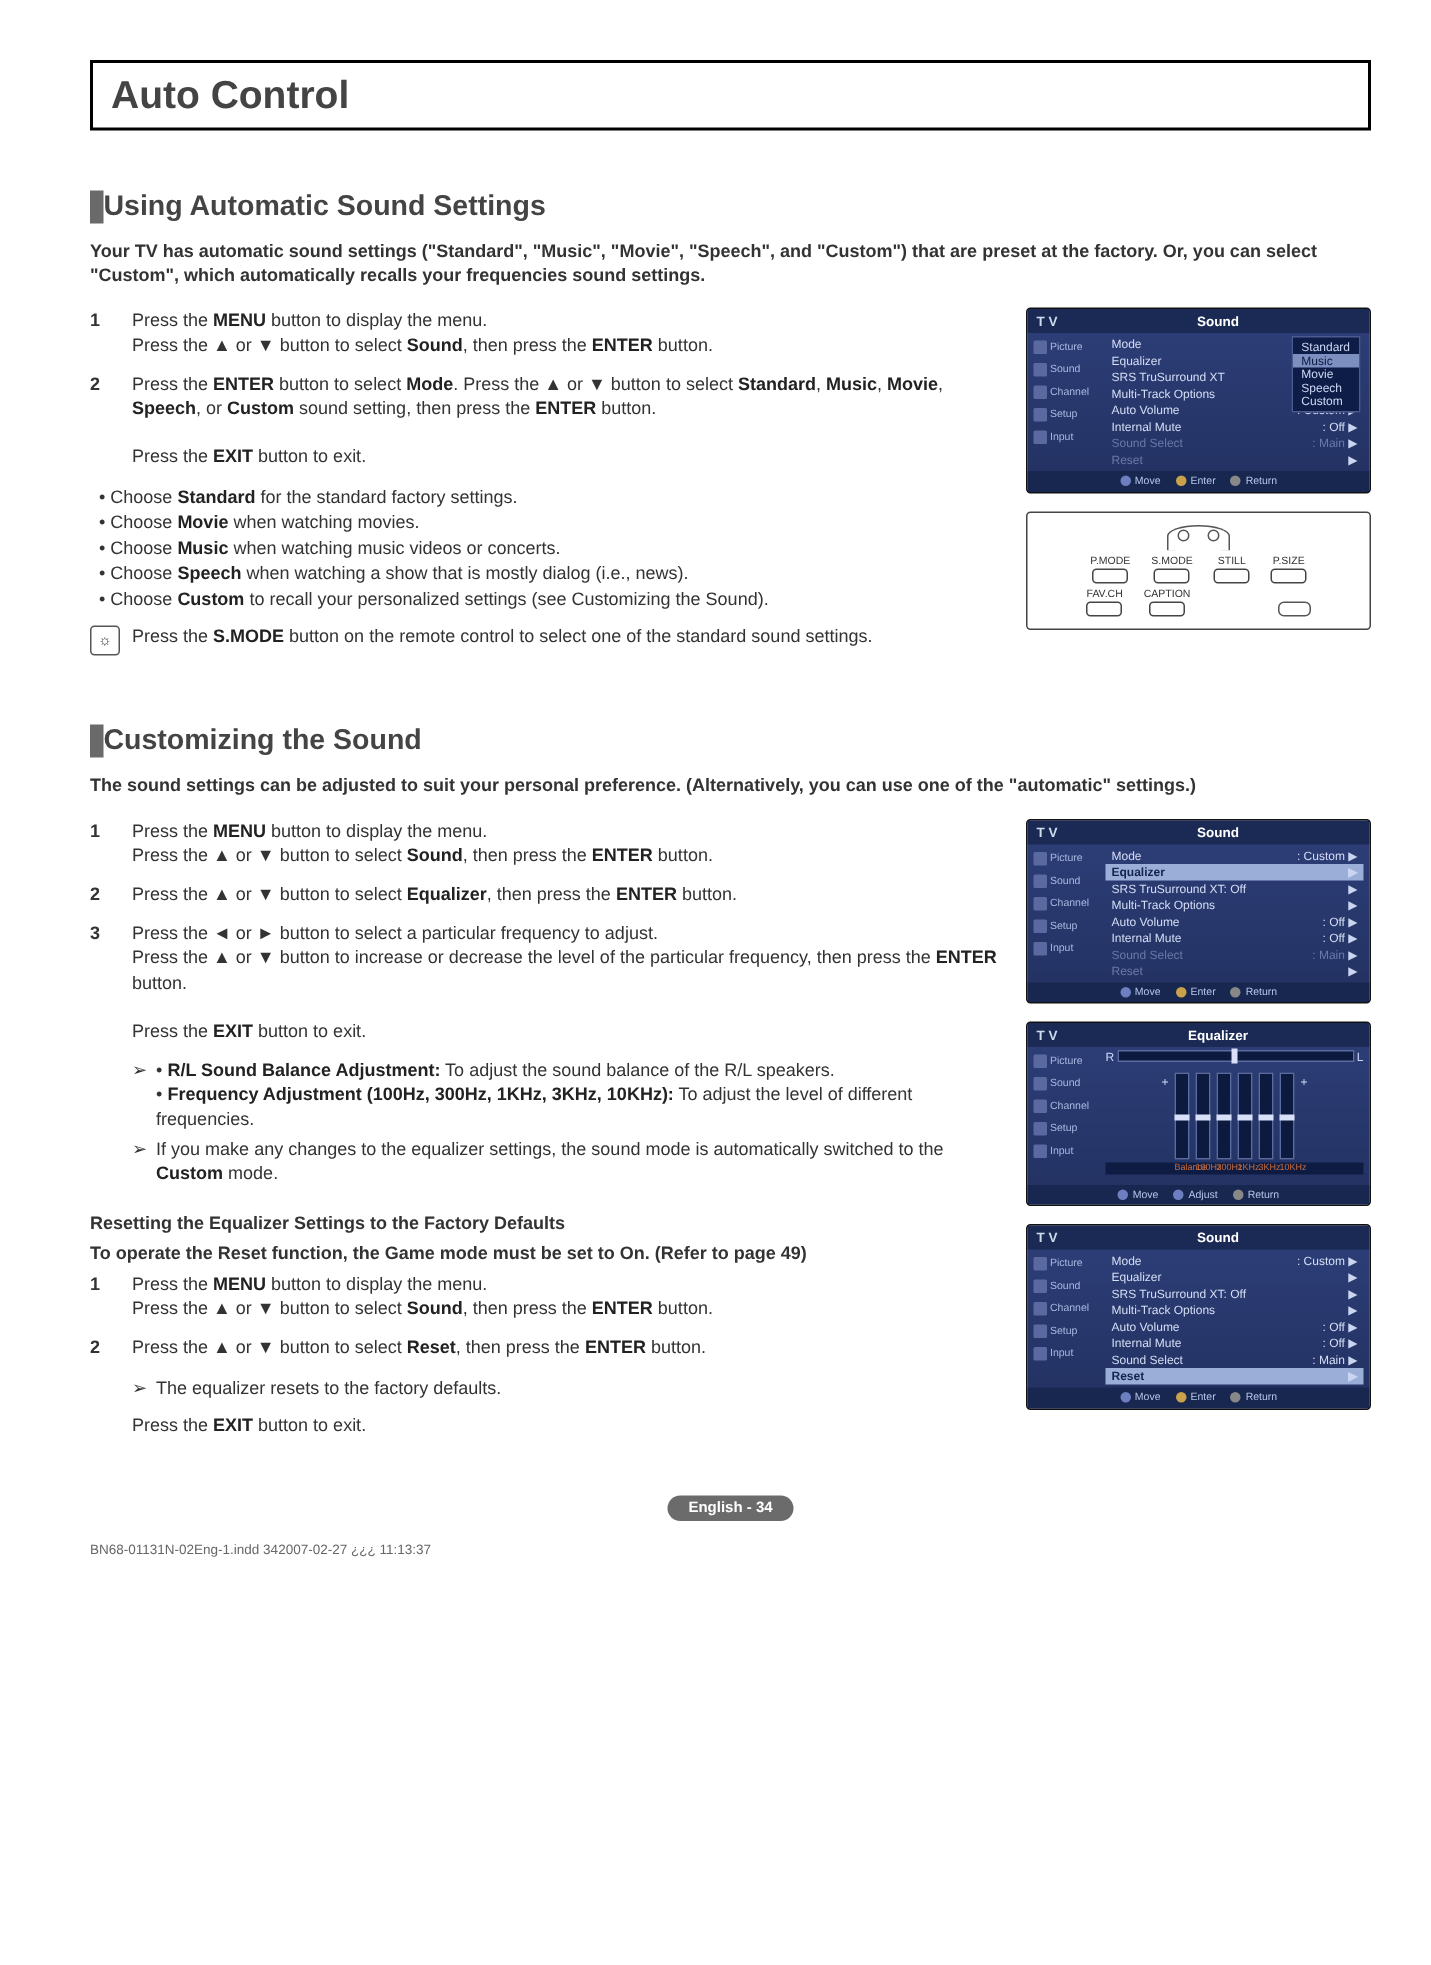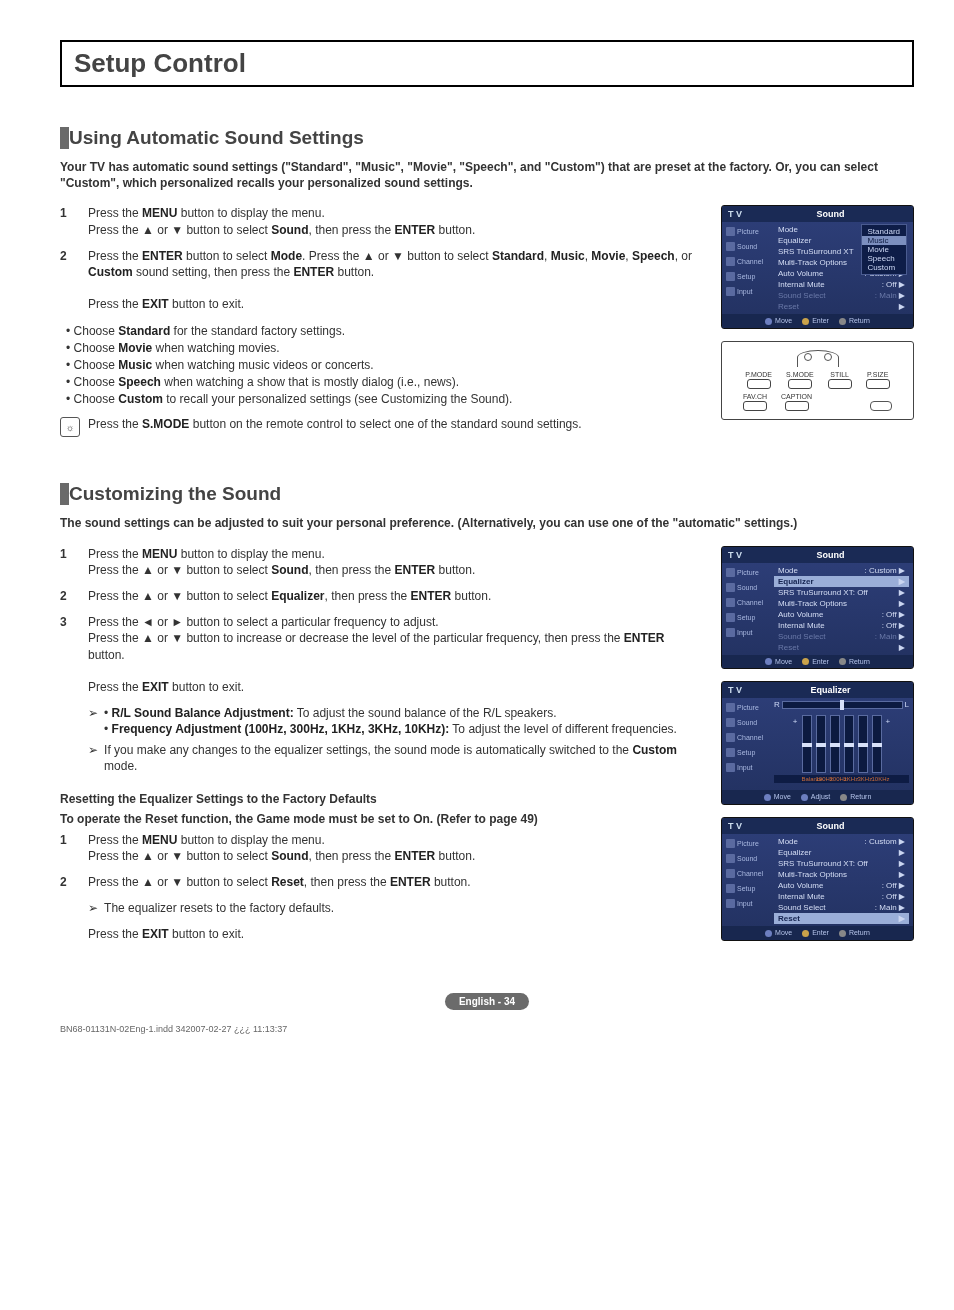--- a/index.html
+++ b/index.html
@@ -39,21 +39,21 @@
   .sub-bold {
     font-weight: bold;
     margin: 18px 0 6px 0;
   }
   .content-row {
     display: flex;
     align-items: flex-start;
     gap: 18px;
   }
   .left-col { flex: 1; }
-  .right-col { width: 193px; flex-shrink: 0; }
+  .right-col { width: 230px; flex-shrink: 0; }
   ol.steps {
     list-style: none;
     padding: 0;
     margin: 0;
   }
   ol.steps > li {
     display: flex;
     gap: 16px;
     margin-bottom: 10px;
     line-height: 1.35;
@@ -241,25 +241,25 @@
   .footer-line{
     display:flex;
     font-size:9px;color:#666;margin-top:14px;
   }
   b{font-weight:bold;color:#222;}
 </style>
 </head>
 <body>
 
 <div class="page-title-box">
-  <h1>Setup Control</h1>
+  <h1>Auto Control</h1>
 </div>
 
 <div class="section-heading">Using Automatic Sound Settings</div>
-<div class="intro">Your TV has automatic sound settings ("Standard", "Music", "Movie", "Speech", and "Custom") that are preset at the factory. Or, you can select "Custom", which personalized recalls your personalized sound settings.</div>
+<div class="intro">Your TV has automatic sound settings ("Standard", "Music", "Movie", "Speech", and "Custom") that are preset at the factory. Or, you can select "Custom", which automatically recalls your frequencies sound settings.</div>
 
 <div class="content-row">
   <div class="left-col">
     <ol class="steps" id="s1steps">
         <li>
           <span class="num">1</span>
           <span class="body">Press the <b>MENU</b> button to display the menu.<br>Press the ▲ or ▼ button to select <b>Sound</b>, then press the <b>ENTER</b> button.</span>
         </li>
         <li>
           <span class="num">2</span>

